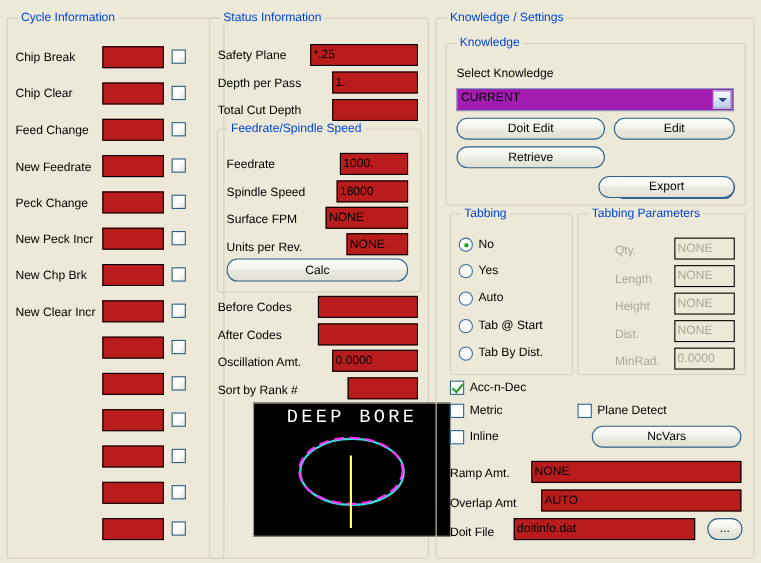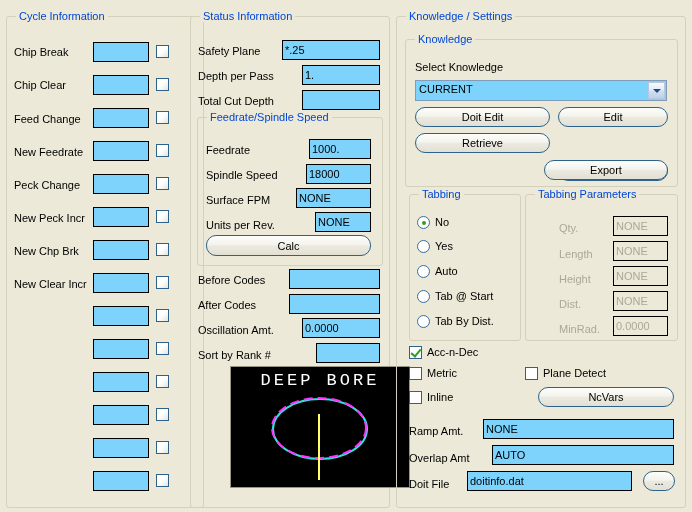--- a/index.html
+++ b/index.html
@@ -39,21 +39,21 @@
     white-space:nowrap;
     line-height:12px;
   }
   .lbl.dim{color:#ACA899;margin-left:26px;}
 
   
   .tb{
     position:absolute;
     box-sizing:border-box;
     border:1px solid #000;
-    background:#7dd3fc;
+    background:#b91c1c;
     font-family:"Liberation Sans", sans-serif;
     font-size:11px;
     color:#000;
     padding:1px 2px;
     line-height:normal;
     outline:none;
     border-radius:0;
   }
   .tb.dim{
     color:#ACA899;
@@ -130,21 +130,21 @@
     align-items:center;
     justify-content:center;
     white-space:nowrap;
   }
 
   
   .combo{
     position:absolute;
     box-sizing:border-box;
     border:1px solid #7F9DB9;
-    background:#7dd3fc;
+    background:#a21caf;
   }
   .combo .cvalue{
     position:absolute;
     left:3px;top:2px;
     font-size:11px;
     color:#000;
     white-space:nowrap;
   }
   .combo .cbtn{
     position:absolute;

